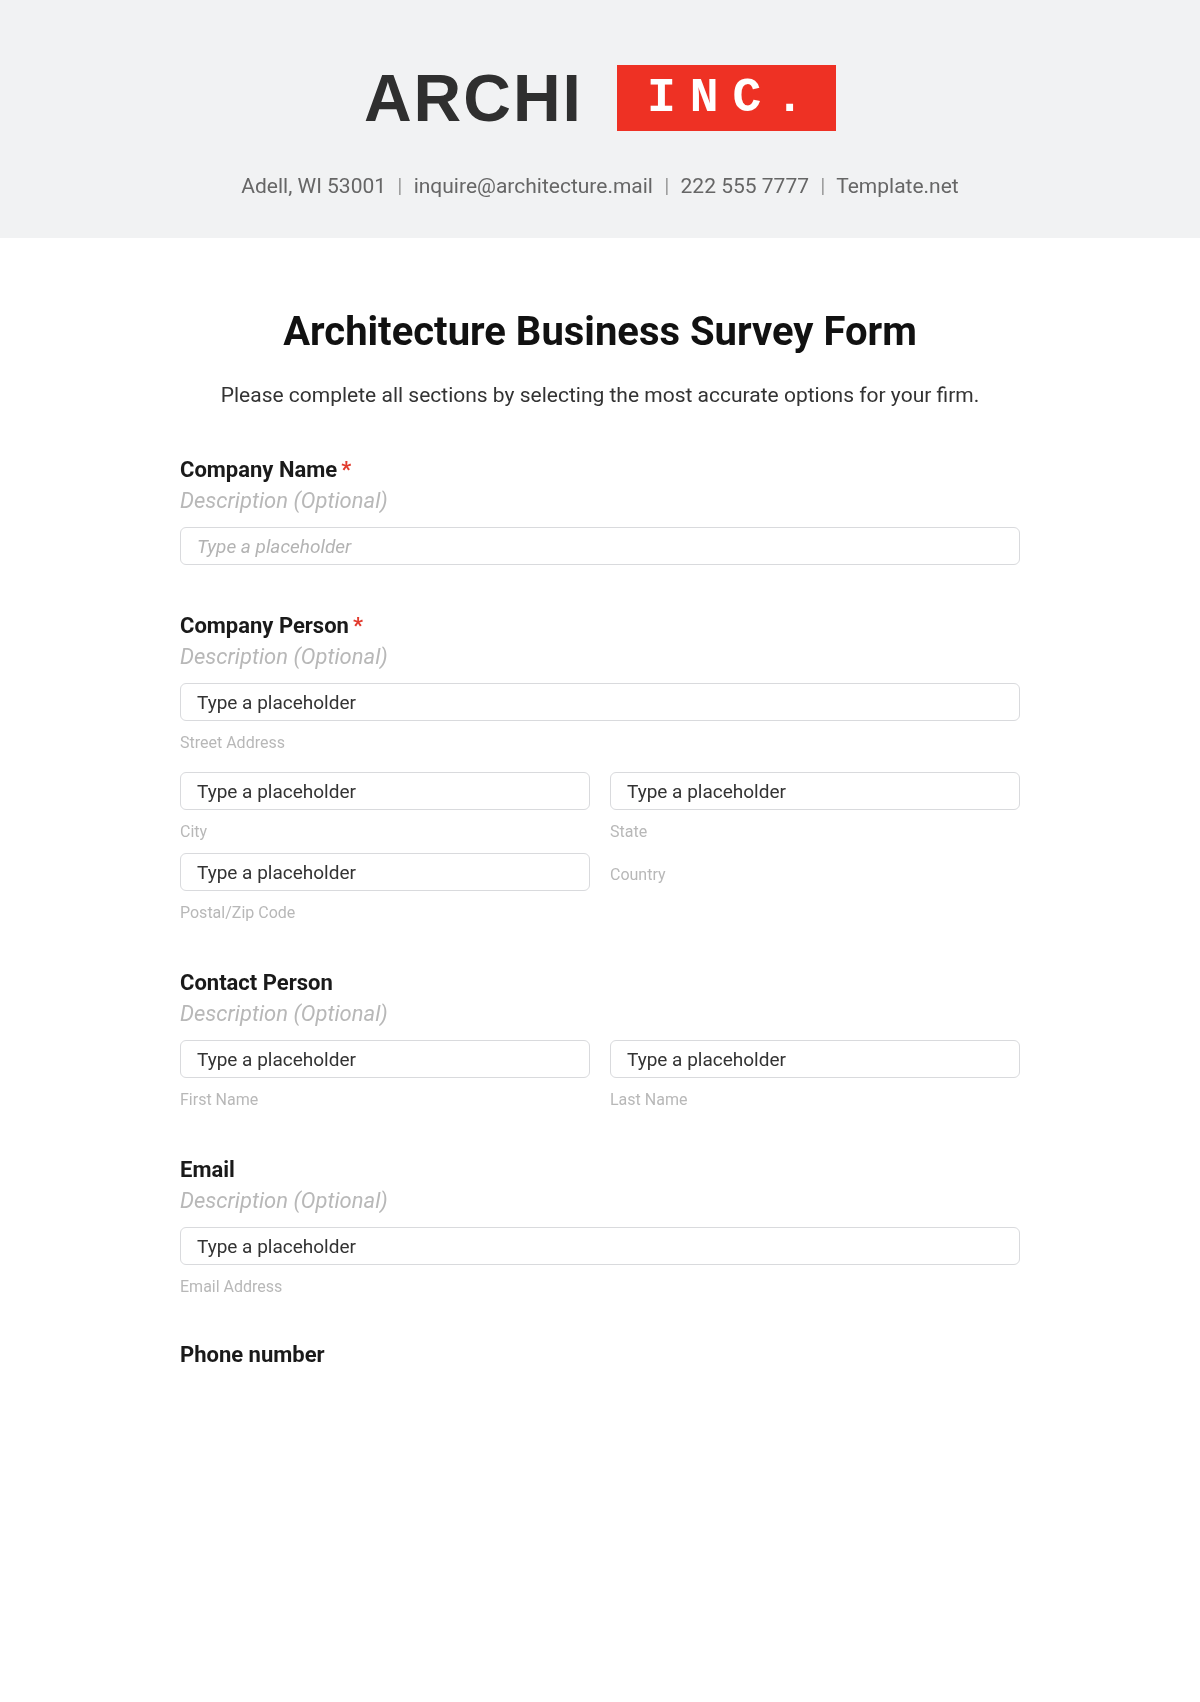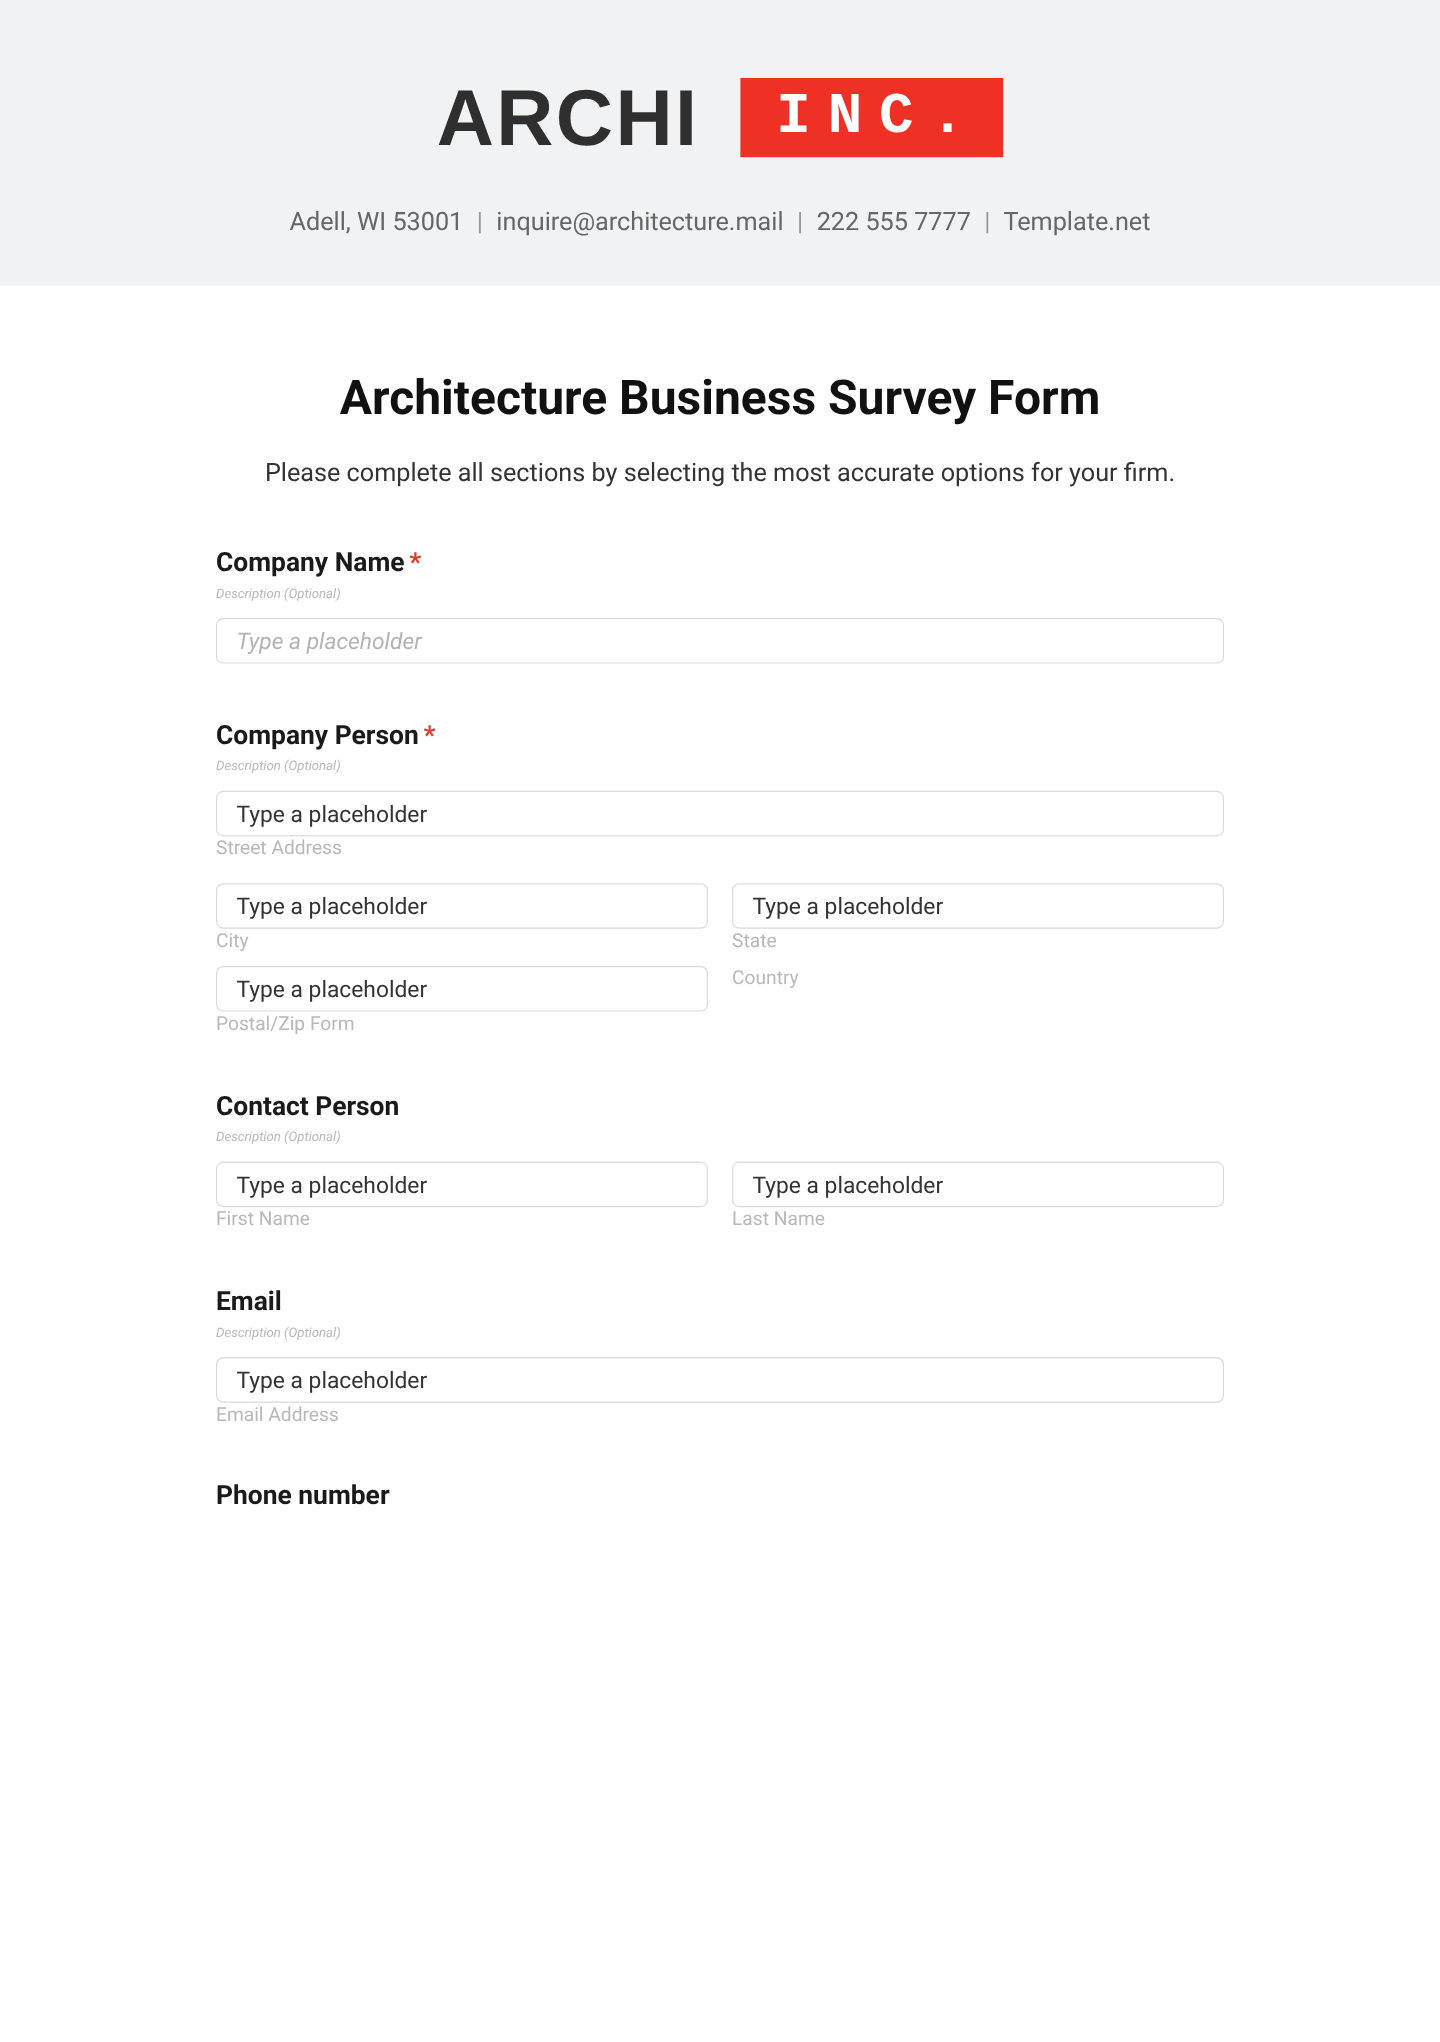--- a/index.html
+++ b/index.html
@@ -66,21 +66,21 @@
     margin-bottom: 48px;
   }
   .field-label {
     font-size: 22px;
     font-weight: 700;
     color: #1a1a1a;
     margin-bottom: 6px;
   }
   .req { color: #e23b2e; margin-left: 4px; }
   .field-desc {
-    font-size: 11px;
+    font-size: 22px;
     font-style: italic;
     color: #b8b8b8;
     margin-bottom: 14px;
   }
   .input {
     width: 100%;
     height: 38px;
     border: 1px solid #d9dadd;
     border-radius: 6px;
     padding: 0 16px;
@@ -92,21 +92,21 @@
   .input::placeholder {
     color: #b3b3b3;
     font-style: italic;
   }
   .input.filled-look {
     color: #333;
   }
   .sublabel {
     font-size: 16px;
     color: #b8b8b8;
-    margin-top: 0;
+    margin-top: 12px;
   }
   .row {
     display: flex;
     gap: 20px;
     margin-bottom: 8px;
   }
   .col {
     flex: 1;
   }
   .field-block {
@@ -186,21 +186,21 @@
       </div>
       <div class="col">
         <input class="input filled-look" type="text" value="Type a placeholder" style="">
         <div class="sublabel">State</div>
       </div>
     </div>
 
     <div class="row" style="margin-top:12px;">
       <div class="col">
         <input class="input filled-look" type="text" value="Type a placeholder" style="">
-        <div class="sublabel">Postal/Zip Form</div>
+        <div class="sublabel">Postal/Zip Code</div>
       </div>
       <div class="col">
         <div class="sublabel">Country</div>
       </div>
     </div>
   </div>
 
   <div class="field-group">
     <div class="field-label">Contact Person</div>
     <div class="field-desc">Description (Optional)</div>

